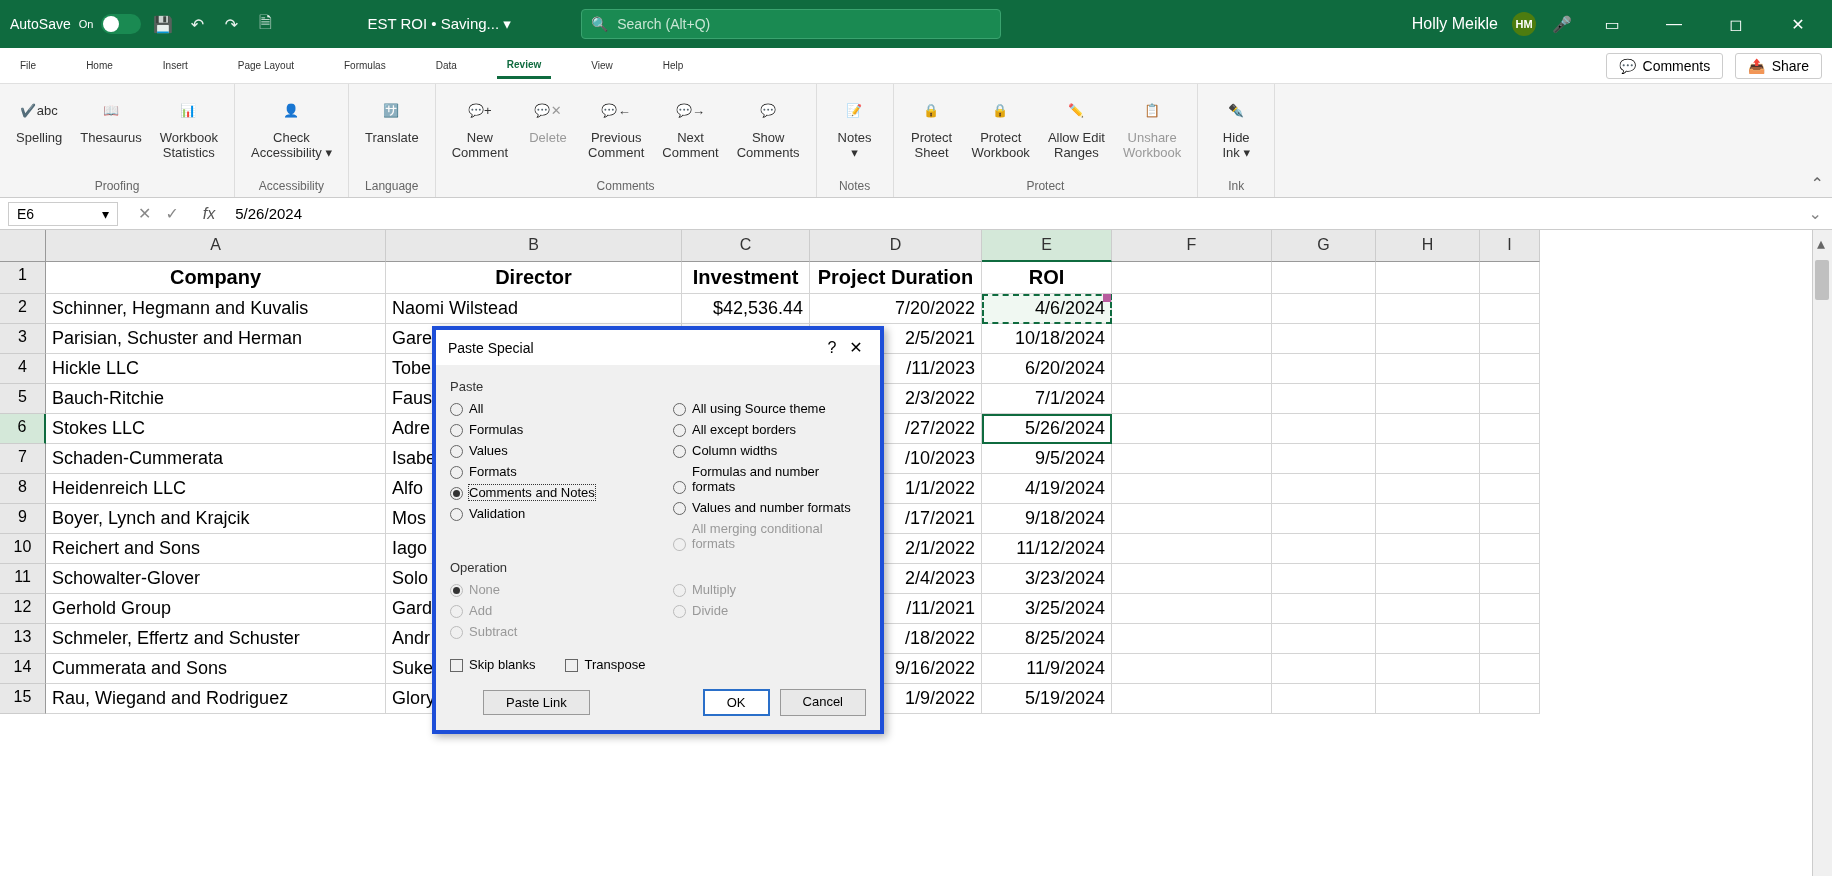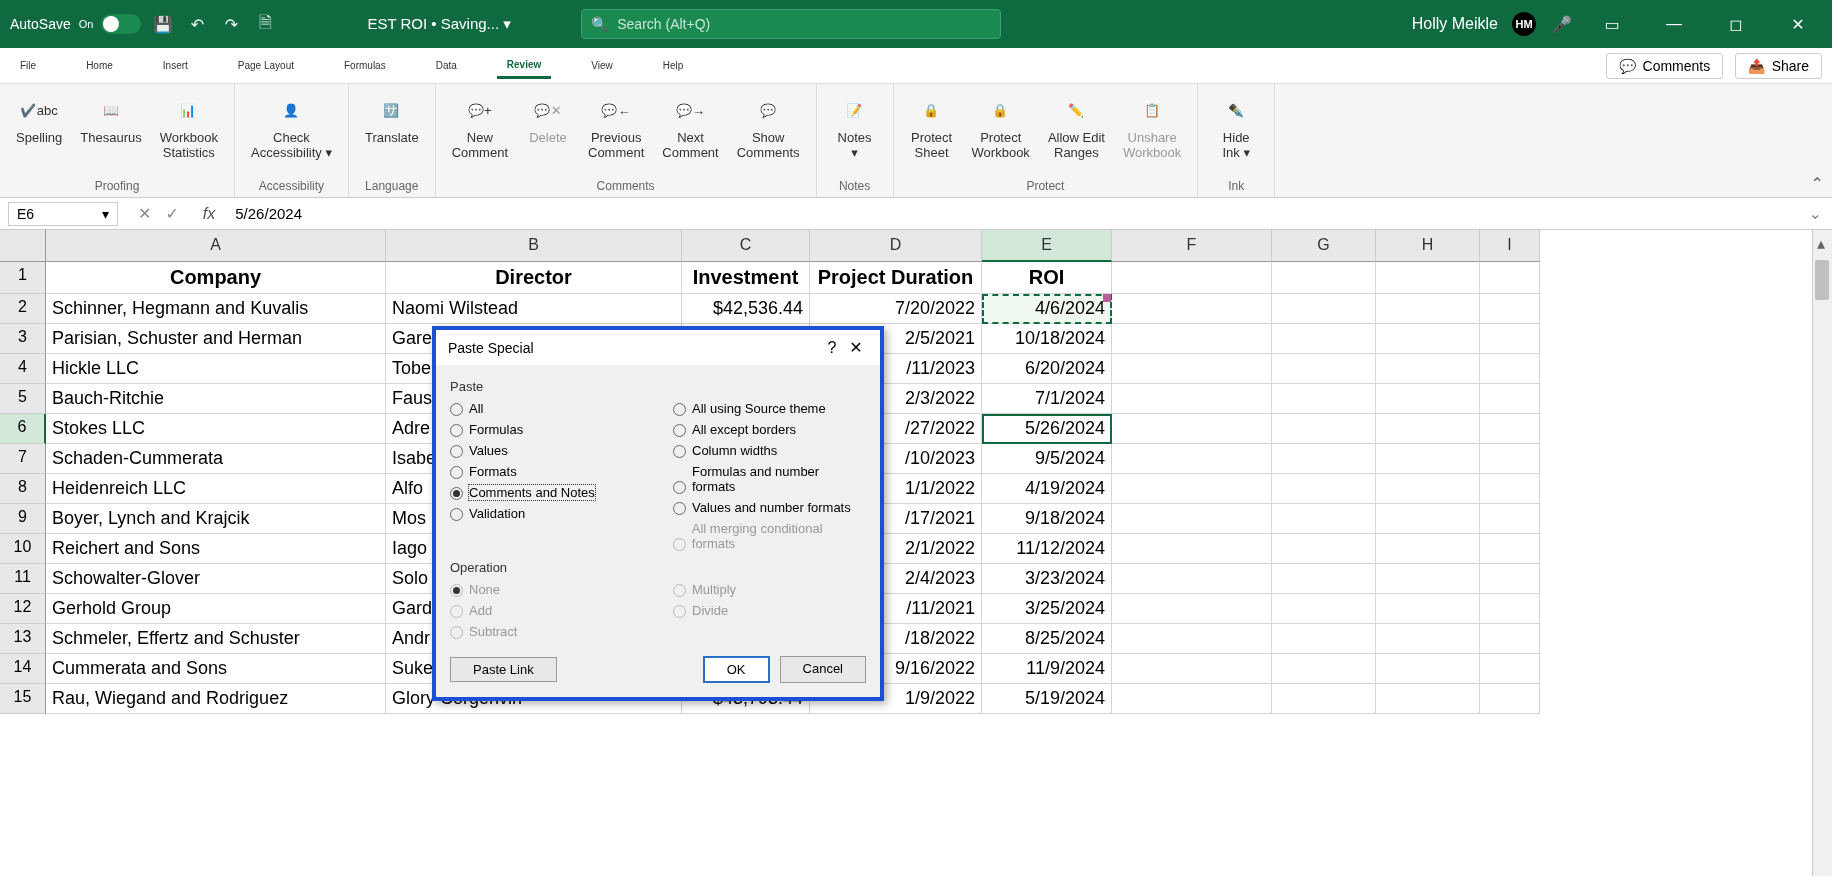--- a/index.html
+++ b/index.html
@@ -7,21 +7,21 @@
 
 
 .titlebar { background: #0f6b3f; height: 48px; display: flex; align-items: center; color: #fff; padding: 0 10px; gap: 10px; }
 .autosave { display: flex; align-items: center; gap: 8px; font-size: 14px; }
 .toggle { width: 40px; height: 20px; background: #1a8a52; border-radius: 10px; position: relative; }
 .toggle::after { content: ''; position: absolute; left: 2px; top: 2px; width: 16px; height: 16px; background: #fff; border-radius: 50%; }
 .qat-icon { width: 24px; height: 24px; display: flex; align-items: center; justify-content: center; opacity: 0.9; cursor: pointer; }
 .doc-title { flex: 0 0 auto; margin-left: 80px; font-size: 15px; }
 .search-box { flex: 0 0 420px; margin-left: 60px; height: 30px; background: #1a8a52; border: 1px solid #3aa36f; border-radius: 4px; display: flex; align-items: center; padding: 0 10px; gap: 8px; color: #c8e6d4; font-size: 14px; }
 .title-right { margin-left: auto; display: flex; align-items: center; gap: 14px; }
-.avatar { width: 24px; height: 24px; background: #000000; border-radius: 50%; display: flex; align-items: center; justify-content: center; font-size: 11px; font-weight: bold; color: #fff; }
+.avatar { width: 24px; height: 24px; background: #4d7c0f; border-radius: 50%; display: flex; align-items: center; justify-content: center; font-size: 11px; font-weight: bold; color: #fff; }
 .win-btn { width: 48px; height: 32px; display: flex; align-items: center; justify-content: center; cursor: pointer; }
 
 
 .tabs { height: 36px; background: #fff; display: flex; align-items: center; padding: 0 10px; gap: 30px; border-bottom: 1px solid #e0e0e0; }
 .tab { font-size: 10px; padding: 6px 10px; cursor: pointer; color: #333; }
 .tab.active { border-bottom: 3px solid #0f6b3f; color: #0f6b3f; font-weight: 600; }
 .tabs-right { margin-left: auto; display: flex; gap: 12px; }
 .comments-btn, .share-btn { border: 1px solid #ccc; padding: 4px 12px; font-size: 14px; border-radius: 3px; display: flex; align-items: center; gap: 6px; cursor: pointer; }
 
 
@@ -68,21 +68,21 @@
 .fieldset-label { color: #333; margin: 6px 0 4px; }
 .radio-cols { display: flex; gap: 30px; }
 .radio-col { flex: 1; }
 .radio-row { display: flex; align-items: flex-end; gap: 6px; padding: 3px 0; }
 .radio { width: 13px; height: 13px; border: 1px solid #666; border-radius: 50%; display: inline-flex; align-items: center; justify-content: center; }
 .radio.checked::after { content: ''; width: 7px; height: 7px; background: #333; border-radius: 50%; }
 .radio.disabled { border-color: #bbb; }
 .radio-label.disabled { color: #999; }
 .radio-row.focused .radio-label { outline: 1px dotted #333; }
 .checkbox { width: 13px; height: 13px; border: 1px solid #666; display: inline-block; }
-.dlg-buttons { display: flex; justify-content: space-between; align-items: center; margin-top: 14px; }
+.dlg-buttons { display: flex; justify-content: space-between; align-items: center; margin-top: 14px; margin-left: 33px; }
 .btn { padding: 4px 22px; border: 1px solid #999; background: #e8e8e8; cursor: pointer; font-size: 13px; }
 .btn.primary { border: 2px solid #2a6fc9; background: #fff; }
 .btn-group { display: flex; gap: 10px; }
 </style>
 </head>
 <body>
 
 <div class="titlebar">
   <div class="autosave">
     <span>AutoSave</span>
@@ -506,20 +506,30 @@
           <div class="radio-row">
             <span class="radio disabled"></span>
             <span class="radio-label disabled">Multiply</span>
           </div>
           <div class="radio-row">
             <span class="radio disabled"></span>
             <span class="radio-label disabled">Divide</span>
           </div>
         </div>
     </div>
+    <div class="radio-cols" style="margin-top:12px">
+      <div class="radio-row">
+          <span class="checkbox"></span>
+          <span>Skip blanks</span>
+        </div>
+      <div class="radio-row">
+          <span class="checkbox"></span>
+          <span>Transpose</span>
+        </div>
+    </div>
     <div class="dlg-buttons">
       <div class="btn">Paste Link</div>
       <div class="btn-group">
         <div class="btn primary">OK</div>
         <div class="btn">Cancel</div>
       </div>
     </div>
   </div>
 </div>
 

